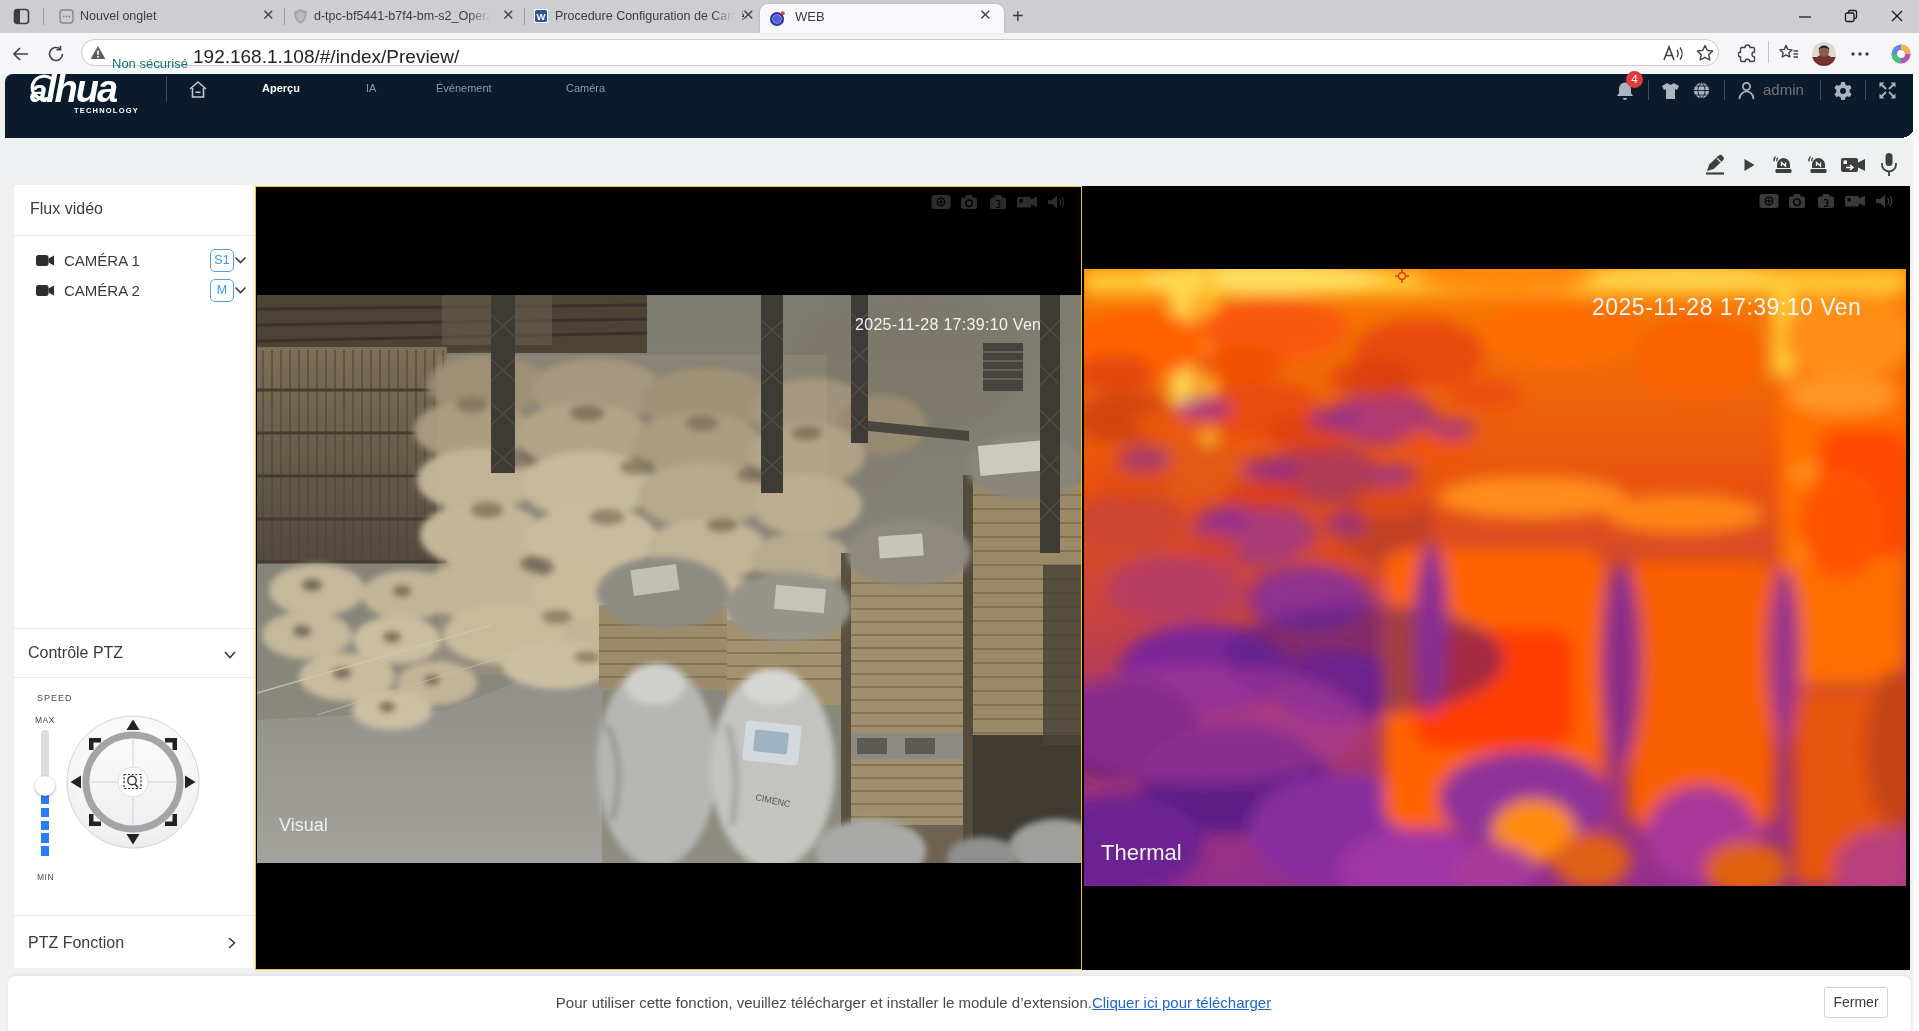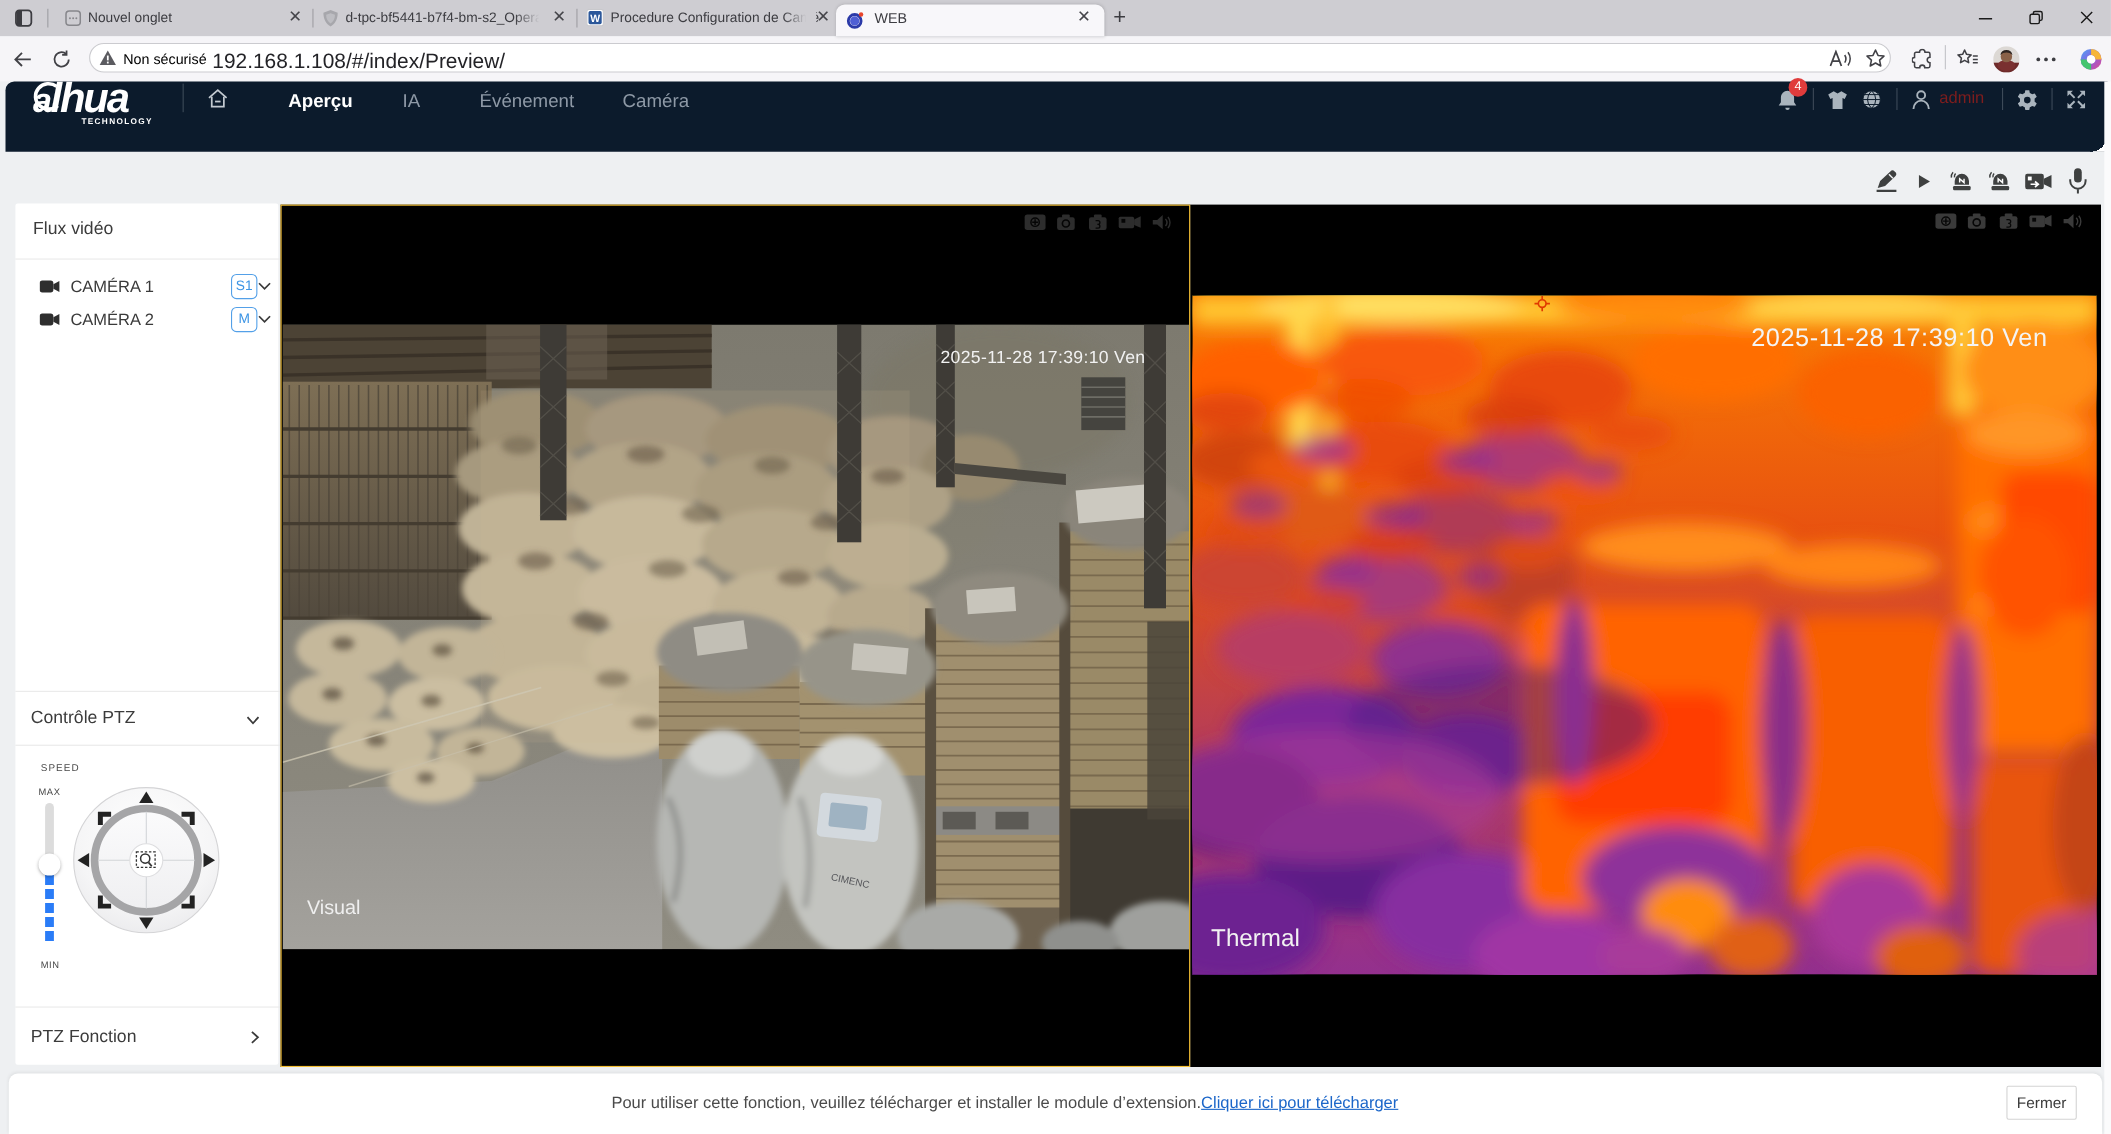--- a/index.html
+++ b/index.html
@@ -10,21 +10,21 @@
 
 #tabbar { left:0; top:0; width:1919px; height:33px; background:#cecdd2; }
 #toolbar { left:0; top:33px; width:1919px; height:41px; background:#f6f5f8; }
 .tabtext { font-size:12.5px; color:#3c3c41; white-space:nowrap; }
 .tabsep { width:1px; height:17px; background:#9d9da2; top:8px; }
 .tclose { font-size:15px; color:#45454a; }
 #activetab { left:760px; top:4px; width:244px; height:29px; background:#f8f7fa; border-radius:8px 8px 0 0; box-shadow:0 0 3px rgba(0,0,0,.15); }
 
 #pagehead { left:5px; top:74px; width:1911px; height:64px; background:#0c1b2c; border-radius:8px 0 0 0; }
 #pagehead .rcorner { position:absolute; right:0; bottom:0; width:16px; height:16px; background:radial-gradient(circle at 0 0, #0c1b2c 0 16px, #fff 16px); }
-.nav { color:#8e99a6; font-size:17px; }
+.nav { color:#8e99a6; font-size:11px; }
 .nav.on { color:#fff; font-weight:bold; }
 #rightstrip { left:1913px; top:74px; width:6px; height:957px; background:#fbfbfc; }
 
 #sidebar { left:14px; top:185px; width:239px; height:783px; background:#fff; border-radius:2px; }
 .sephr { position:absolute; left:0; right:0; height:1px; background:#e9e9e9; }
 .shead { font-size:16px; color:#3b3b3b; }
 .camtext { font-size:15px; color:#3a3a3a;text-align:center; }
 .badge { position:absolute; width:24px; height:23px; border:1px solid #53a0e8; border-radius:5px; color:#3d95e5; font-size:12.5px; text-align:center; line-height:21px; background:#fff; }
 #vleft { left:255px; top:186px; width:827px; height:784px; background:#000; border:1px solid #f5c034; }
 #vright { left:1082px; top:186px; width:828px; height:784px; background:#000; }
@@ -99,21 +99,21 @@
   <svg class="abs" style="left:47px;top:45px;" width="18" height="18" viewBox="0 0 18 18">
       <path d="M15.5 9 a6.5 6.5 0 1 1 -2.2-4.9" fill="none" stroke="#414146" stroke-width="1.6"></path>
       <path d="M13.5 0.8 v4 h-4" fill="none" stroke="#414146" stroke-width="1.6"></path>
     </svg>
   <div class="abs" style="left:81px;top:39px;width:1638px;height:27px;background:#fff;border:1px solid #cbcbcf;border-radius:14px;"></div>
   <svg class="abs" style="left:90px;top:45px;" width="16" height="15" viewBox="0 0 16 15">
       <path d="M8 1 L15.4 14 H0.6 Z" fill="#5b5b60"></path>
       <rect x="7.2" y="5.5" width="1.6" height="4.4" fill="#fff"></rect>
       <rect x="7.2" y="11" width="1.6" height="1.7" fill="#fff"></rect>
     </svg>
-  <div class="abs" style="left:112px;top:46px;font-size:13px;color:#000000;">Non sécurisé</div>
+  <div class="abs" style="left:112px;top:56px;font-size:13px;color:#0f766e;">Non sécurisé</div>
   <div class="abs" style="left:193px;top:45.5px;font-size:19px;color:#232327;">192.168.1.108/#/index/Preview/</div>
   <svg class="abs" style="left:1663px;top:45px;" width="22" height="17" viewBox="0 0 22 17">
       <g fill="none" stroke="#414146" stroke-width="1.6">
         <path d="M1 15 L6 2 L11 15 M2.8 10.5 h6.4"></path>
         <path d="M14 5 a6.5 6.5 0 0 1 0 7" stroke-width="1.4"></path>
         <path d="M17 2.5 a10 10 0 0 1 0 12" stroke-width="1.4"></path>
       </g>
     </svg>
   <svg class="abs" style="left:1696px;top:44px;" width="18" height="18" viewBox="0 0 18 18">
       <path d="M9 1.5 L11.3 6.4 L16.7 7 L12.7 10.7 L13.8 16 L9 13.3 L4.2 16 L5.3 10.7 L1.3 7 L6.7 6.4 Z" fill="none" stroke="#414146" stroke-width="1.4" stroke-linejoin="round"></path>
@@ -198,21 +198,21 @@
     </svg>
   <svg class="abs" style="left:1692px;top:23px;" width="19" height="19" viewBox="0 0 19 19">
       <circle cx="9.5" cy="9.5" r="8" fill="#aab4bd"></circle>
       <path d="M9.5 1.5 a8 8 0 0 0 0 16 M9.5 1.5 a8 8 0 0 1 0 16 M1.5 9.5 h16 M3 5 h13 M3 14 h13 M9.5 1.5 a12 11 0 0 0 0 16 M9.5 1.5 a12 11 0 0 1 0 16" fill="none" stroke="#0c1b2c" stroke-width="0.9"></path>
     </svg>
   <div class="abs" style="left:1724px;top:22px;width:1px;height:20px;background:#3d4a58;"></div>
   <svg class="abs" style="left:1737px;top:23px;" width="19" height="19" viewBox="0 0 19 19">
       <circle cx="9.5" cy="5.5" r="3.6" fill="none" stroke="#aab4bd" stroke-width="1.7"></circle>
       <path d="M2.5 18 a7 7.5 0 0 1 14 0" fill="none" stroke="#aab4bd" stroke-width="1.7"></path>
     </svg>
-  <div class="abs" style="left:1763px;top:23px;font-size:15px;color:#7f1d1d;">admin</div>
+  <div class="abs" style="left:1763px;top:23px;font-size:15px;color:#737373;">admin</div>
   <div class="abs" style="left:1820px;top:22px;width:1px;height:20px;background:#3d4a58;"></div>
   <svg class="abs" style="left:1833px;top:23px;" width="20" height="20" viewBox="0 0 20 20">
       <path d="M8.2 1 h3.6 l.5 2.6 a6.8 6.8 0 0 1 2 1.1 l2.5-.8 1.8 3.1 -2 1.8 a7 7 0 0 1 0 2.4 l2 1.8 -1.8 3.1 -2.5-.8 a6.8 6.8 0 0 1-2 1.1 l-.5 2.6 H8.2 l-.5-2.6 a6.8 6.8 0 0 1-2-1.1 l-2.5.8 -1.8-3.1 2-1.8 a7 7 0 0 1 0-2.4 l-2-1.8 1.8-3.1 2.5.8 a6.8 6.8 0 0 1 2-1.1 Z" fill="#aab4bd"></path>
       <circle cx="10" cy="10" r="3" fill="#0c1b2c"></circle>
     </svg>
   <div class="abs" style="left:1865px;top:22px;width:1px;height:20px;background:#3d4a58;"></div>
   <svg class="abs" style="left:1878px;top:23px;" width="19" height="19" viewBox="0 0 19 19">
       <g stroke="#aab4bd" stroke-width="1.8" fill="#aab4bd">
         <path d="M3 3 L8 8 M11 11 L16 16 M16 3 L11 8 M8 11 L3 16" fill="none"></path>
         <path d="M1.5 1.5 h5 l-5 5 Z M17.5 1.5 v5 l-5-5 Z M1.5 17.5 h5 l-5-5 Z M17.5 17.5 h-5 l5-5 Z" stroke="none"></path>

